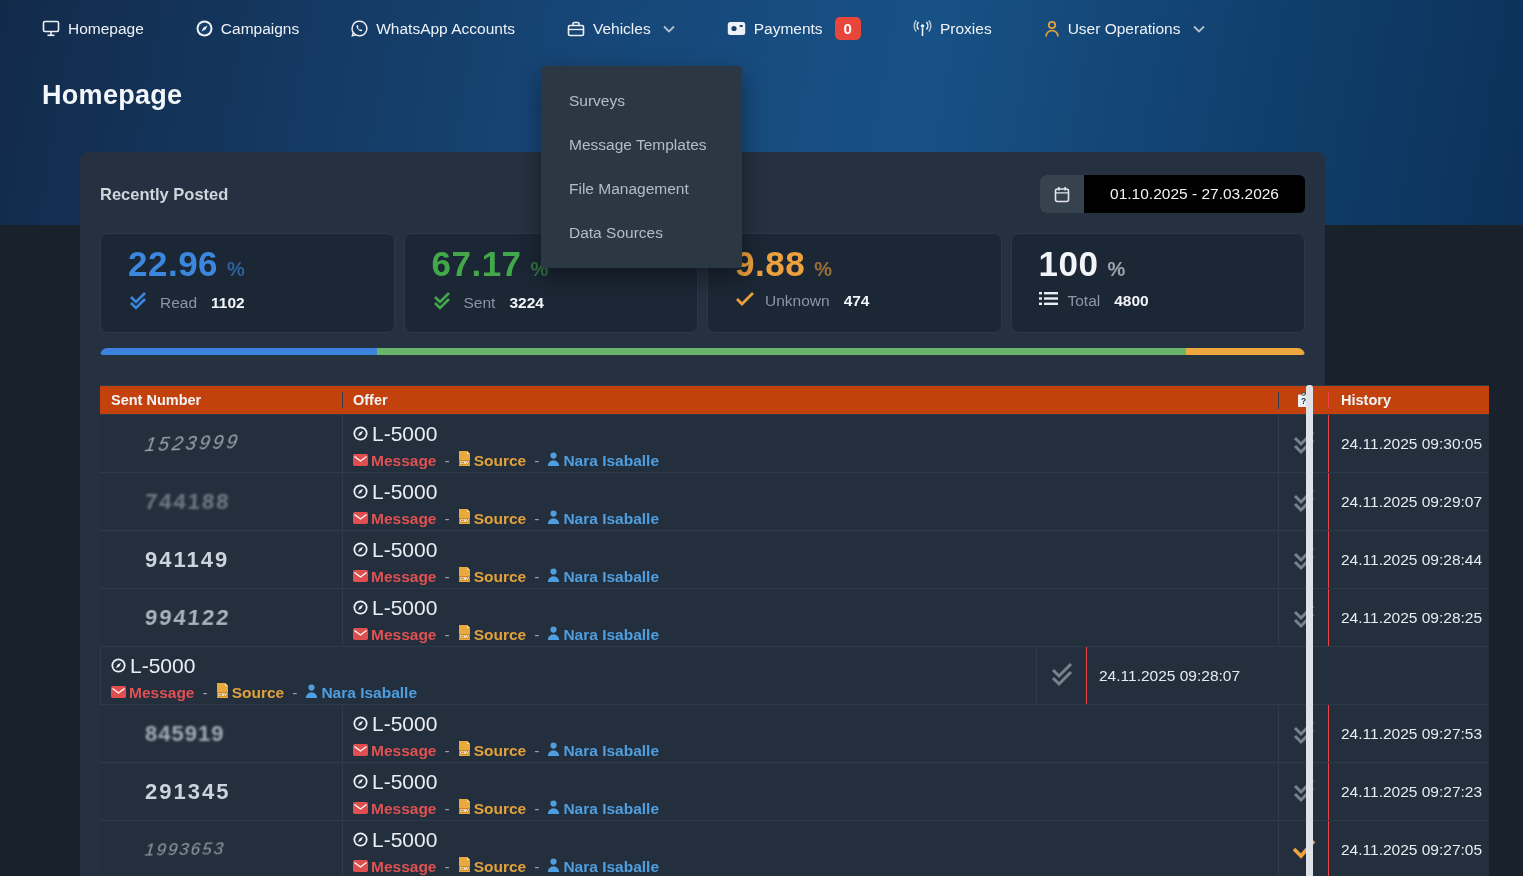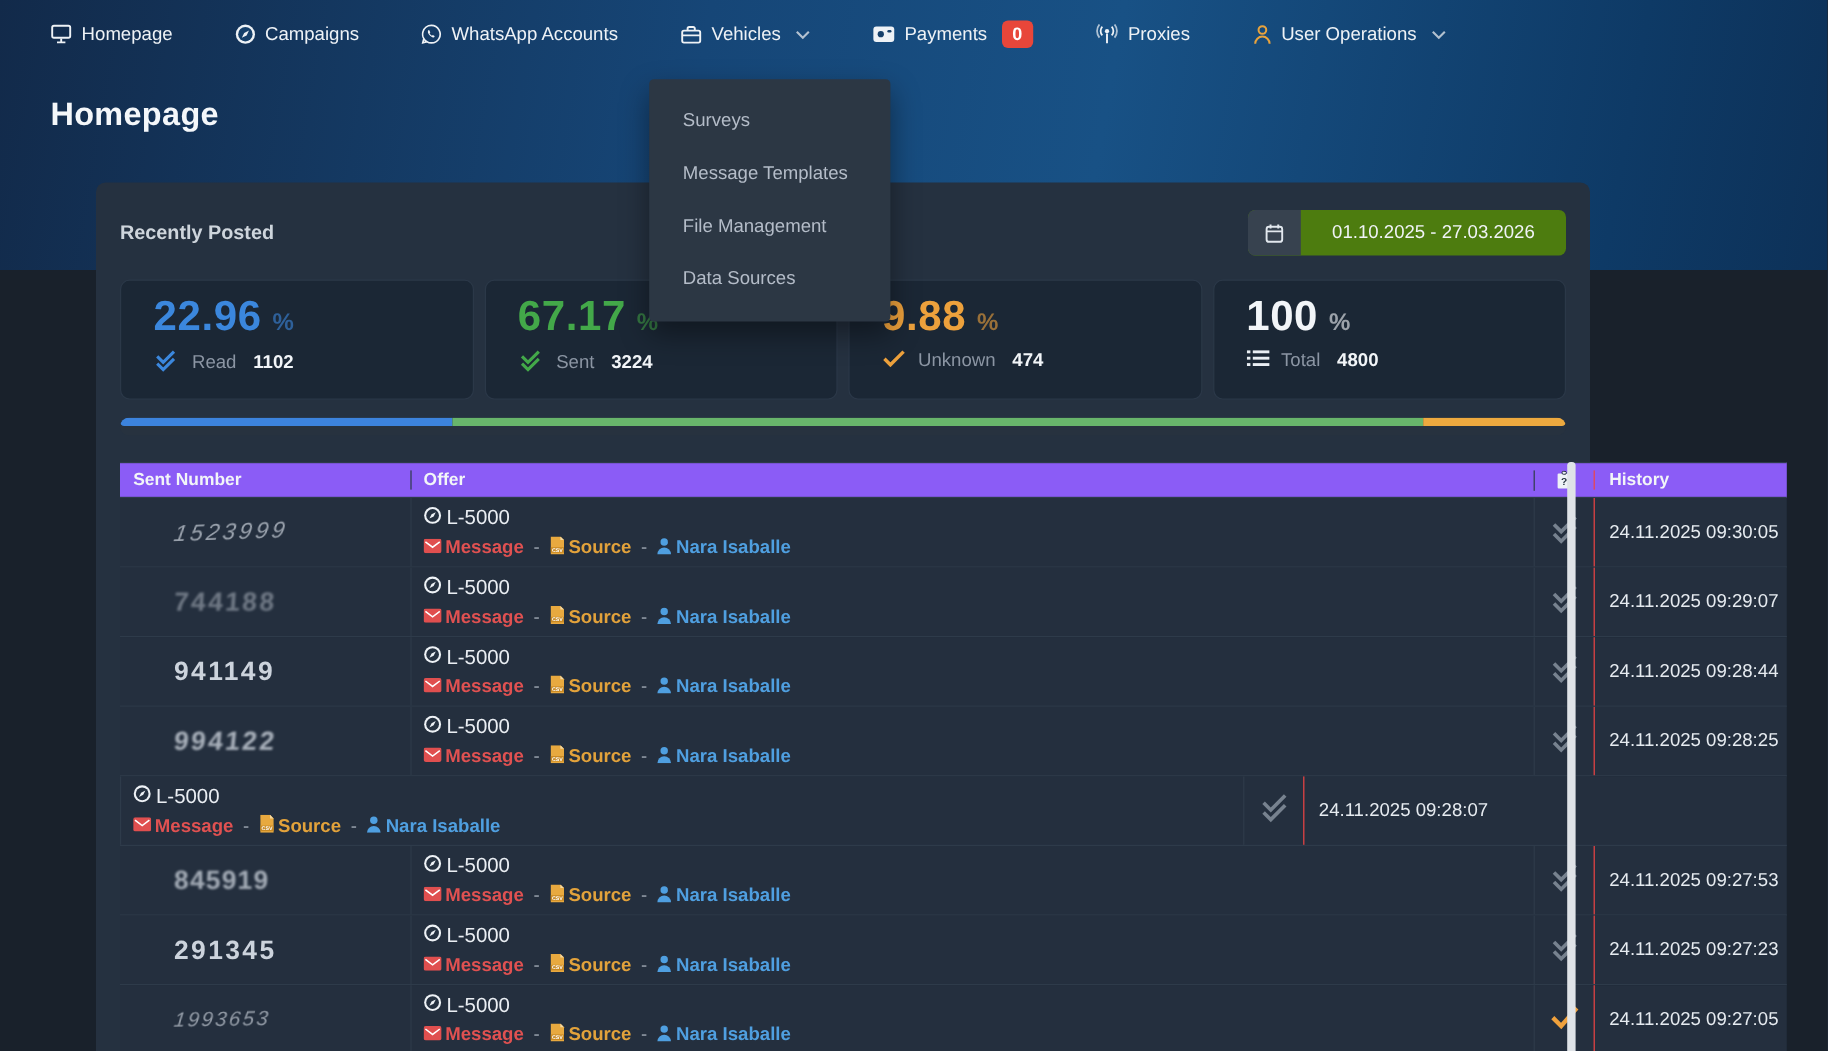--- a/index.html
+++ b/index.html
@@ -30,49 +30,49 @@
     box-shadow:0 10px 24px rgba(0,0,0,.4);
   }
   .menu-item { padding:13px 28px; color:#b4bcc8; font-size:15.5px; cursor:pointer; }
   
   .panel {
     position:absolute; left:43px; top:152px; width:1245px; height:724px;
     background:#253140; border-radius:8px 8px 0 0; padding:0 20px; z-index:10;margin-left:37px;
   }
   .panel-head { display:flex; justify-content:space-between; align-items:center; margin-top:23px; height:38px; }
   .panel-title { font-size:16.5px; font-weight:700; color:#ced5dc; }
-  .date-pill { display:flex; align-items:center; height:38px; background:#4d7c0f; border-radius:6px; overflow:hidden; cursor:pointer; }
+  .date-pill { display:flex; align-items:center; height:38px; background:#000000; border-radius:6px; overflow:hidden; cursor:pointer; }
   .date-pill .ic { width:44px; height:38px; background:#37424f; display:flex; align-items:center; justify-content:center; }
   .date-pill .txt { padding:0 26px; font-size:15.5px; color:#f0f3f6; }
   
   .cards { display:grid; grid-template-columns:repeat(4,1fr); gap:9px; margin-top:20px; }
   .card { background:#1b2735; border:1px solid #2b3848; border-radius:8px; height:100px; padding:10px 27px 0; }
   .card-percent { font-size:35px; font-weight:700; letter-spacing:.5px; }
   .card-unit { font-size:20px; font-weight:700; opacity:.6; margin-left:9px; }
   .card-line2 { margin-top:7px; display:flex; align-items:center; gap:10px; font-size:15.5px; color:#8b95a3; }
   .card-count { color:#f2f5f8; font-weight:700; margin-left:4px; }
   
   .progress-wrap { margin-top:15px; height:15px; border-radius:8px; background:#27323f; position:relative; overflow:hidden; }
   .progress-bar { position:absolute; top:0; left:0; width:100%; height:7px; display:flex; border-radius:4px; overflow:hidden; }
   .progress-bar .seg { height:100%; }
   
   .table-zone { position:relative; margin-top:22px; }
-  .thead { display:flex; background:#8b5cf6; height:30px; align-items:center;
+  .thead { display:flex; background:#c2410c; height:30px; align-items:center;
            font-weight:700; font-size:14.5px; color:#f2f5f8;
            border-top:1px solid #2e3b4a; border-bottom:1px solid #2e3b4a; width:1389px; }
   .tbody { width:1389px; }
   .row { display:flex; height:58px; background:#242f3e; border-bottom:1px solid #2e3b4a; }
   .col-num  { width:242px; display:flex; align-items:center; padding-left:45px; }
   .col-offer{ width:936px; border-left:1px solid #2e3b4a; padding:7px 0 0 10px; }
   .col-check{ width:50px;  border-left:1px solid #2e3b4a; display:flex; align-items:center; justify-content:center; }
   .col-hist { width:161px; border-left:1px solid #ef4444; display:flex; align-items:center; padding-left:12px; }
   .thead .col-num { padding-left:11px; }
   .thead .col-offer { padding:0 0 0 10px; display:flex; align-items:center; }
   .hist-txt { font-size:15.5px; color:#e6ebf0; }
-  .offer-line1 { display:flex; align-items:center; gap:4px; font-size:17px; color:#eaeef3; }
+  .offer-line1 { display:flex; align-items:center; gap:4px; font-size:21px; color:#eaeef3; }
   .offer-line2 { display:flex; align-items:center; gap:3px; margin-top:5px; font-size:15.5px; font-weight:700; }
   .link-message { color:#e05151; cursor:pointer; }
   .link-source  { color:#e2a23b; cursor:pointer; }
   .link-user    { color:#4f9fe0; cursor:pointer; }
   .dash { color:#98a1ad; font-weight:400; padding:0 5px; }
   .scrollbar { position:absolute; right:-8px; top:0; width:7px; height:494px; background:#dfe3e7; border-radius:3px; cursor:pointer; }
   
   .num { color:#ccd3dc; font-size:22px; white-space:nowrap; }
   .cap-a { font-size:19px; font-weight:300; font-style:italic; letter-spacing:3px; opacity:.7; filter:blur(.3px); transform:rotate(-2deg) skewX(-12deg); }
   .cap-b { font-weight:700; opacity:.45; filter:blur(1.1px); letter-spacing:2px; transform:skewX(-4deg); }

